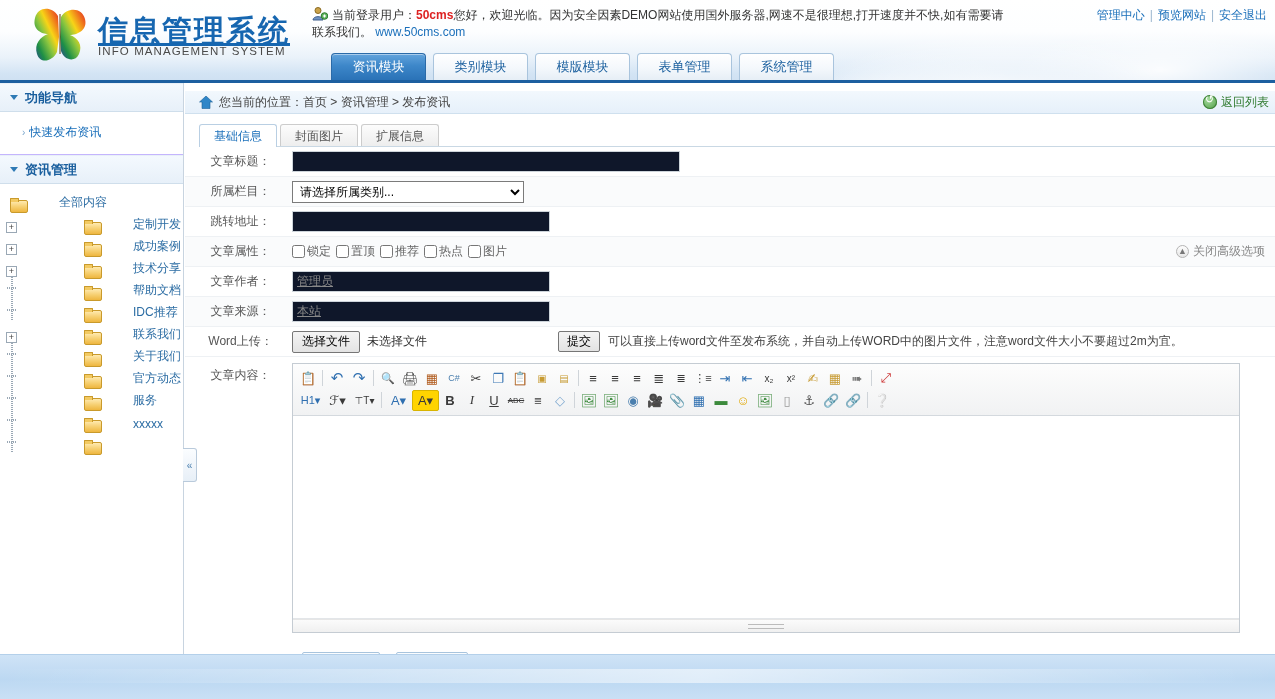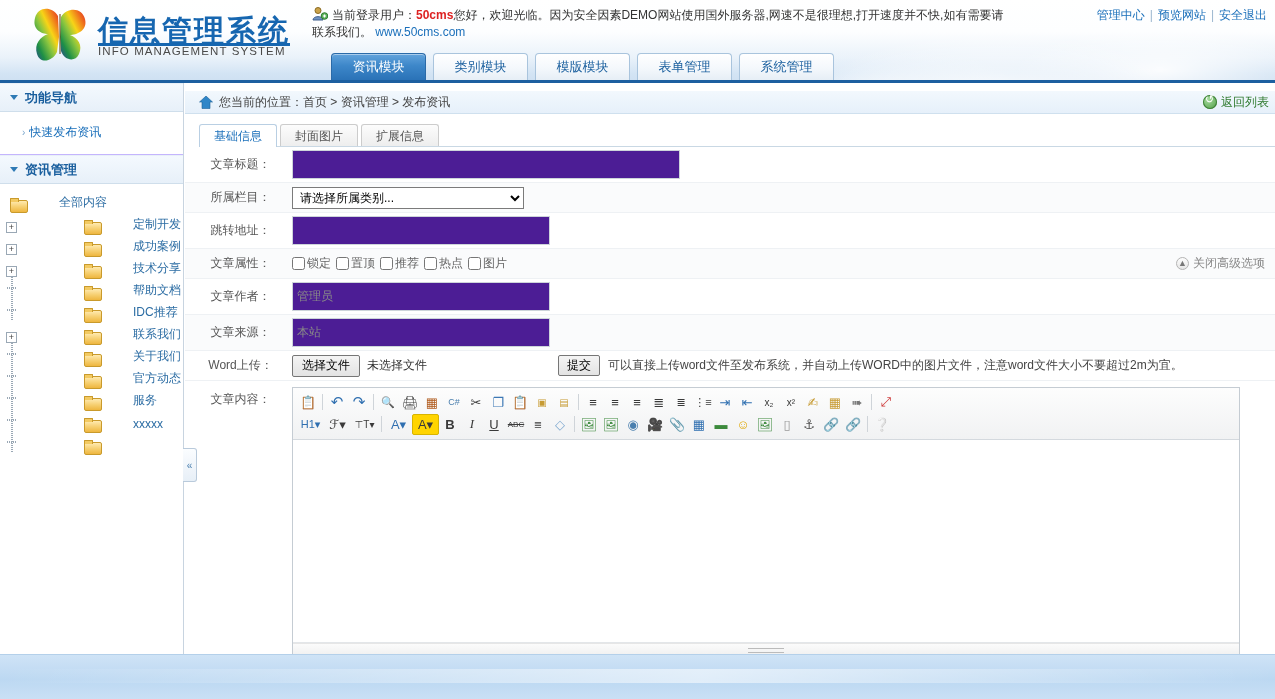--- a/index.html
+++ b/index.html
@@ -254,24 +254,25 @@
   }
   .frow.alt { background: #fafbfc; }
   .flabel {
     width: 93px; flex: 0 0 auto;
     text-align: center; padding-right: 10px;
     font-size: 12px; color: #555;
     margin-left: 14px;
   }
   .fctl { flex: 1 1 auto; display: flex; align-items: center; }
   input.txt {
-    height: 29px; border: 1px solid #cdd4da;
-    background: #4c1d95; font-size: 12px; color: #888;
+    height: 21px; border: 1px solid #cdd4da;
+    background: #0f172a; font-size: 12px; color: #888;
     padding: 0 4px;
     font-family: "Liberation Sans", sans-serif;
+    text-decoration: underline;
   }
   input.txt.wide { width: 388px; }
   input.txt.mid  { width: 258px; }
   select.sel {
     width: 232px; height: 22px;
     font-size: 12px; color: #000;
     border: 1px solid #7b7b7b;
     background: #fff;
     font-family: "Liberation Sans", sans-serif;
     padding-left: 3px;

